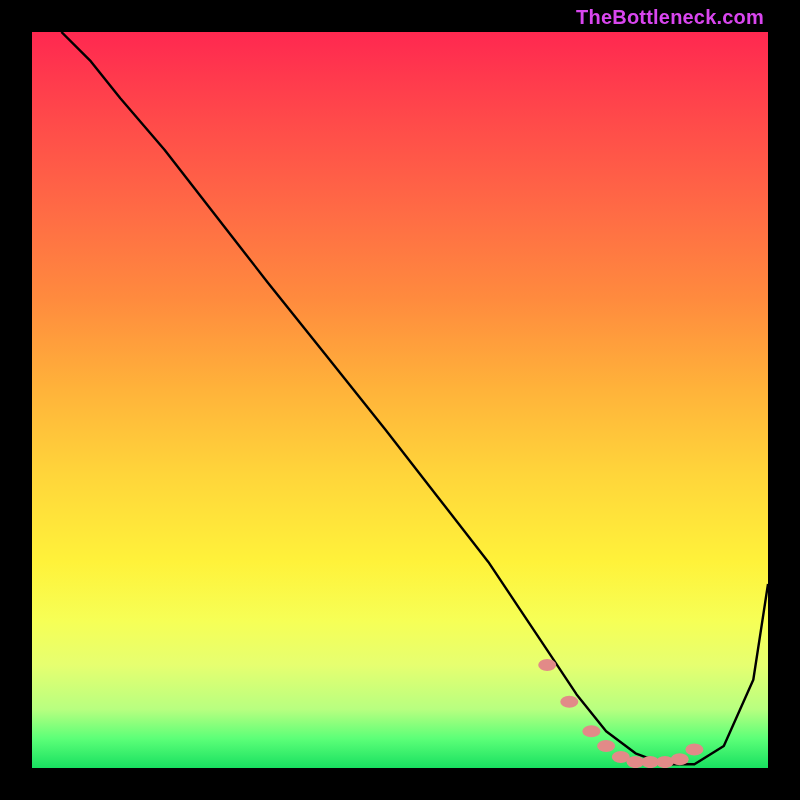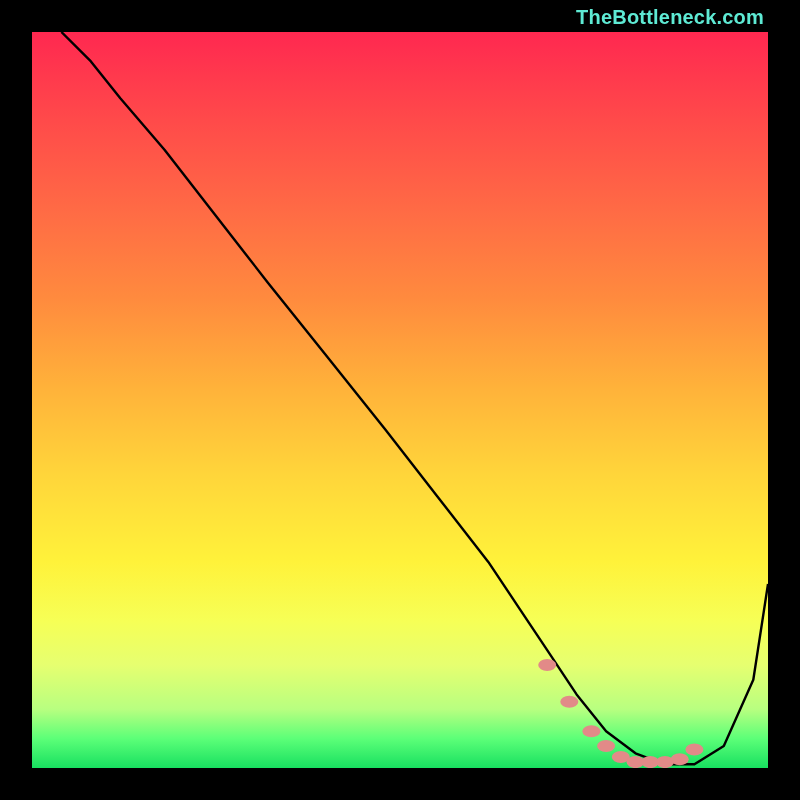--- a/index.html
+++ b/index.html
@@ -40,21 +40,21 @@
       #5cff78 96%,
       #18e060 100%
     );
   }
   .watermark {
     position: absolute;
     top: 6px;
     right: 36px;
     font-size: 20px;
     font-weight: 600;
-    color: #5eead4;
+    color: #d946ef;
     letter-spacing: 0.2px;
   }
   svg {
     position: absolute;
     left: 0;
     top: 0;
   }
 </style>
 </head>
 <body>

